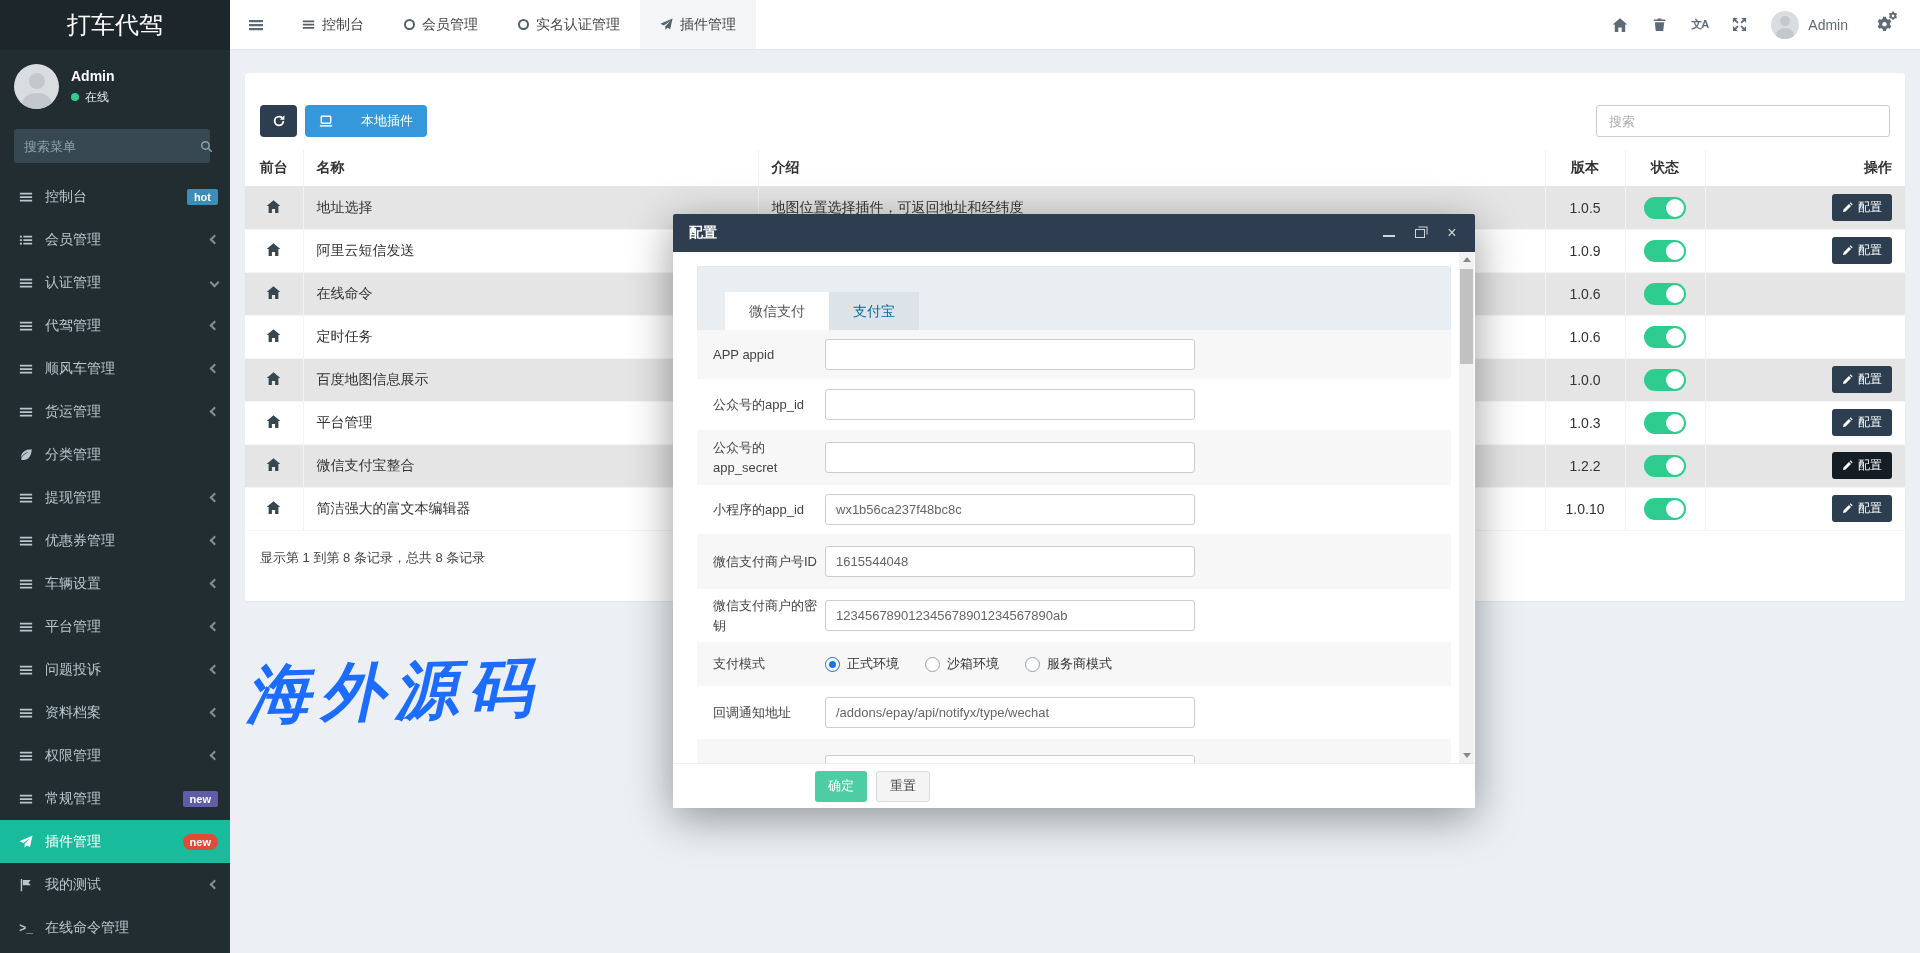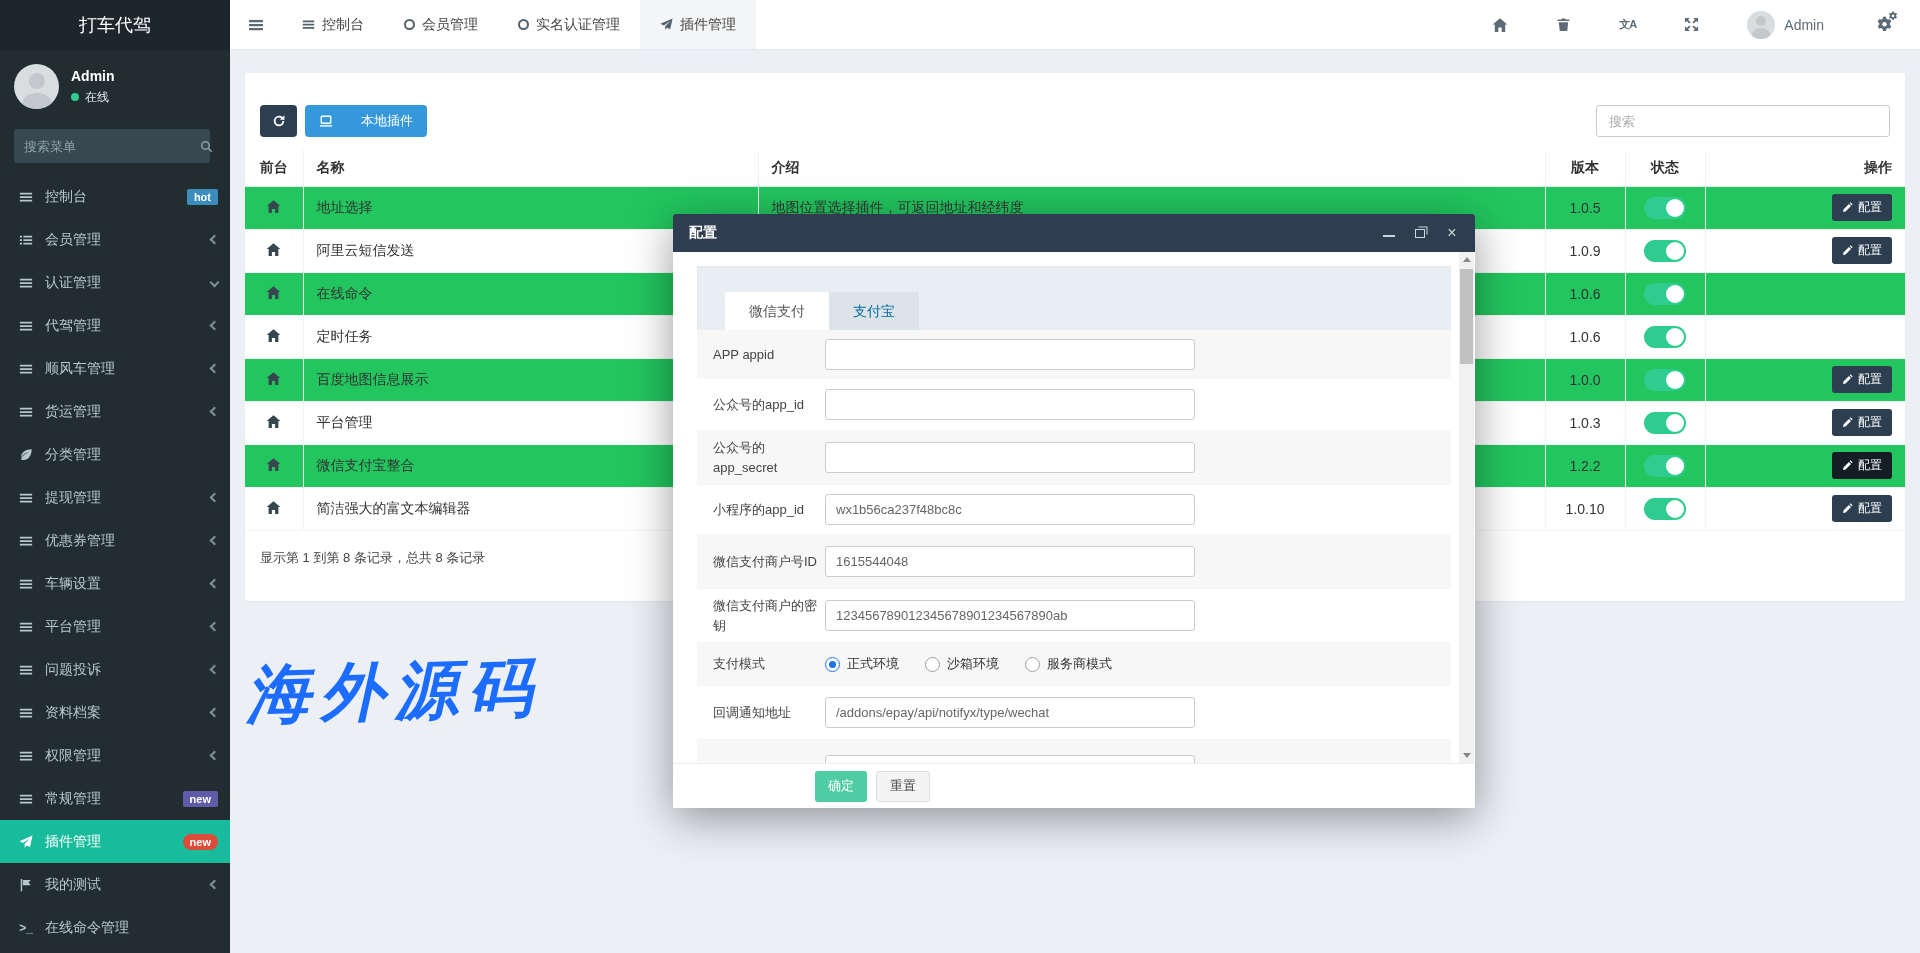--- a/index.html
+++ b/index.html
@@ -2,21 +2,21 @@
 <html><head>
 <meta charset="utf-8">
 <style>
   *{margin:0;padding:0;box-sizing:border-box;}
   html,body{width:1920px;height:953px;overflow:hidden;font-family:"Liberation Sans","DejaVu Sans",sans-serif;font-size:14px;color:#333;background:#ecf0f5;}
   svg{fill:currentColor;display:inline-block;vertical-align:middle;}
   .ic{display:inline-flex;align-items:center;justify-content:center;}
 
   
   .sidebar{position:absolute;left:0;top:0;bottom:0;width:230px;background:#222d32;z-index:10;}
-  .logo{height:50px;line-height:50px;text-align:center;color:#fff;font-size:18px;background:#1d262b;}
+  .logo{height:50px;line-height:50px;text-align:center;color:#fff;font-size:24px;background:#1d262b;}
   .user-panel{display:flex;align-items:center;padding:14px 12px 10px 14px;}
   .avatar{width:45px;height:45px;border-radius:50%;background:#d9dddf;position:relative;overflow:hidden;flex:none;}
   .avatar::before{content:"";position:absolute;left:50%;top:9px;width:16px;height:16px;margin-left:-8px;border-radius:50%;background:#c2c8cb;}
   .avatar::after{content:"";position:absolute;left:50%;top:29px;width:30px;height:22px;margin-left:-15px;border-radius:50%;background:#c2c8cb;}
   .user-info{margin-left:12px;}
   .user-name{color:#fff;font-weight:bold;font-size:14px;}
   .user-status{color:#e8eef0;font-size:12px;margin-top:5px;display:flex;align-items:center;}
   .dot{width:8px;height:8px;border-radius:50%;background:#2ecc8e;margin-right:6px;}
   .side-search{margin:10px 20px 12px 14px;height:34px;background:#374850;border-radius:3px;display:flex;align-items:center;padding:0 10px;}
   .side-search input{flex:1;background:transparent;border:0;outline:none;color:#cfd8dc;font-size:13px;}
@@ -34,21 +34,21 @@
   .chev.left{transform:rotate(135deg);}
   .chev.down{transform:rotate(45deg);}
 
   
   .topbar{position:absolute;left:230px;right:0;top:0;height:50px;background:#fff;border-bottom:1px solid #e3e7ea;display:flex;align-items:stretch;z-index:5;}
   .burger{width:52px;display:flex;align-items:center;justify-content:center;color:#5f6b74;cursor:pointer;}
   .ttab{display:flex;align-items:center;gap:7px;padding:0 20px;color:#454545;cursor:pointer;font-size:14px;}
   .ttab .ic{color:#54616b;}
   .ttab.active{background:#f4f5f6;}
   .ring{width:11px;height:11px;border:2px solid #54616b;border-radius:50%;display:inline-block;}
-  .top-right{margin-left:auto;display:flex;align-items:center;padding-right:24px;gap:48px;color:#5e6b76;}
+  .top-right{margin-left:auto;display:flex;align-items:center;padding-right:24px;gap:24px;color:#5e6b76;}
   .top-right .ic{cursor:pointer;}
   .top-admin{display:flex;align-items:center;gap:9px;cursor:pointer;}
   .top-admin .avatar{width:28px;height:28px;}
   .top-admin .avatar::before{top:5px;width:10px;height:10px;margin-left:-5px;}
   .top-admin .avatar::after{top:17px;width:18px;height:14px;margin-left:-9px;}
   .trans-ic{font-size:11px;font-weight:bold;letter-spacing:-1px;}
   .gears{position:relative;width:24px;height:20px;}
   .gears .g2{position:absolute;right:-2px;top:-4px;}
 
   
@@ -58,21 +58,21 @@
   .btn{border:0;border-radius:4px;cursor:pointer;color:#fff;font-size:13px;display:inline-flex;align-items:center;gap:7px;font-family:inherit;}
   .btn-refresh{width:37px;height:32px;background:#2c3e50;justify-content:center;margin-right:8px;}
   .btn-local{height:32px;background:#3498db;padding:0 14px;gap:28px;}
   .tbl-search{margin-left:auto;width:294px;height:32px;border:1px solid #ccc;border-radius:3px;padding:0 12px;font-size:13px;color:#555;outline:none;font-family:inherit;}
   .tbl-search::placeholder{color:#aaa;}
   table.grid{width:100%;border-collapse:collapse;margin-top:13px;table-layout:fixed;}
   .grid th{height:36px;font-size:14px;color:#333;text-align:left;border-bottom:1px solid #e4e7ea;border-left:1px solid #f2f2f2;padding:0 13px;font-weight:bold;}
   .grid th:first-child{border-left:0;}
   .grid td{height:43px;font-size:14px;color:#333;border-left:1px solid #f3f3f3;border-bottom:1px solid #f6f6f6;padding:0 13px;}
   .grid td:first-child{border-left:0;}
-  .grid tr.odd td{background:#22c55e;}
+  .grid tr.odd td{background:#e5e5e5;}
   .tc{text-align:center !important;}
   .tr{text-align:right !important;}
   .home-ic{color:#37474f;}
   .intro-cell{color:#444;overflow:hidden;white-space:nowrap;}
   .toggle{display:inline-block;width:42px;height:22px;border-radius:11px;background:#2ecc8e;position:relative;cursor:pointer;vertical-align:middle;}
   .toggle::after{content:"";position:absolute;right:2px;top:2px;width:18px;height:18px;border-radius:50%;background:#fff;}
   .btn-config{height:27px;background:#2c3e50;padding:0 10px;border-radius:3px;font-size:12px;gap:5px;}
   .btn-config.pressed{background:#141c24;}
   .summary{padding:18px 15px 0 15px;font-size:13px;color:#444;}
   .watermark{position:absolute;left:16px;top:598px;font-family:"DejaVu Serif",serif;font-style:italic;font-weight:bold;font-size:64px;color:#1b6cff;letter-spacing:10px;transform:rotate(-1.5deg);}

